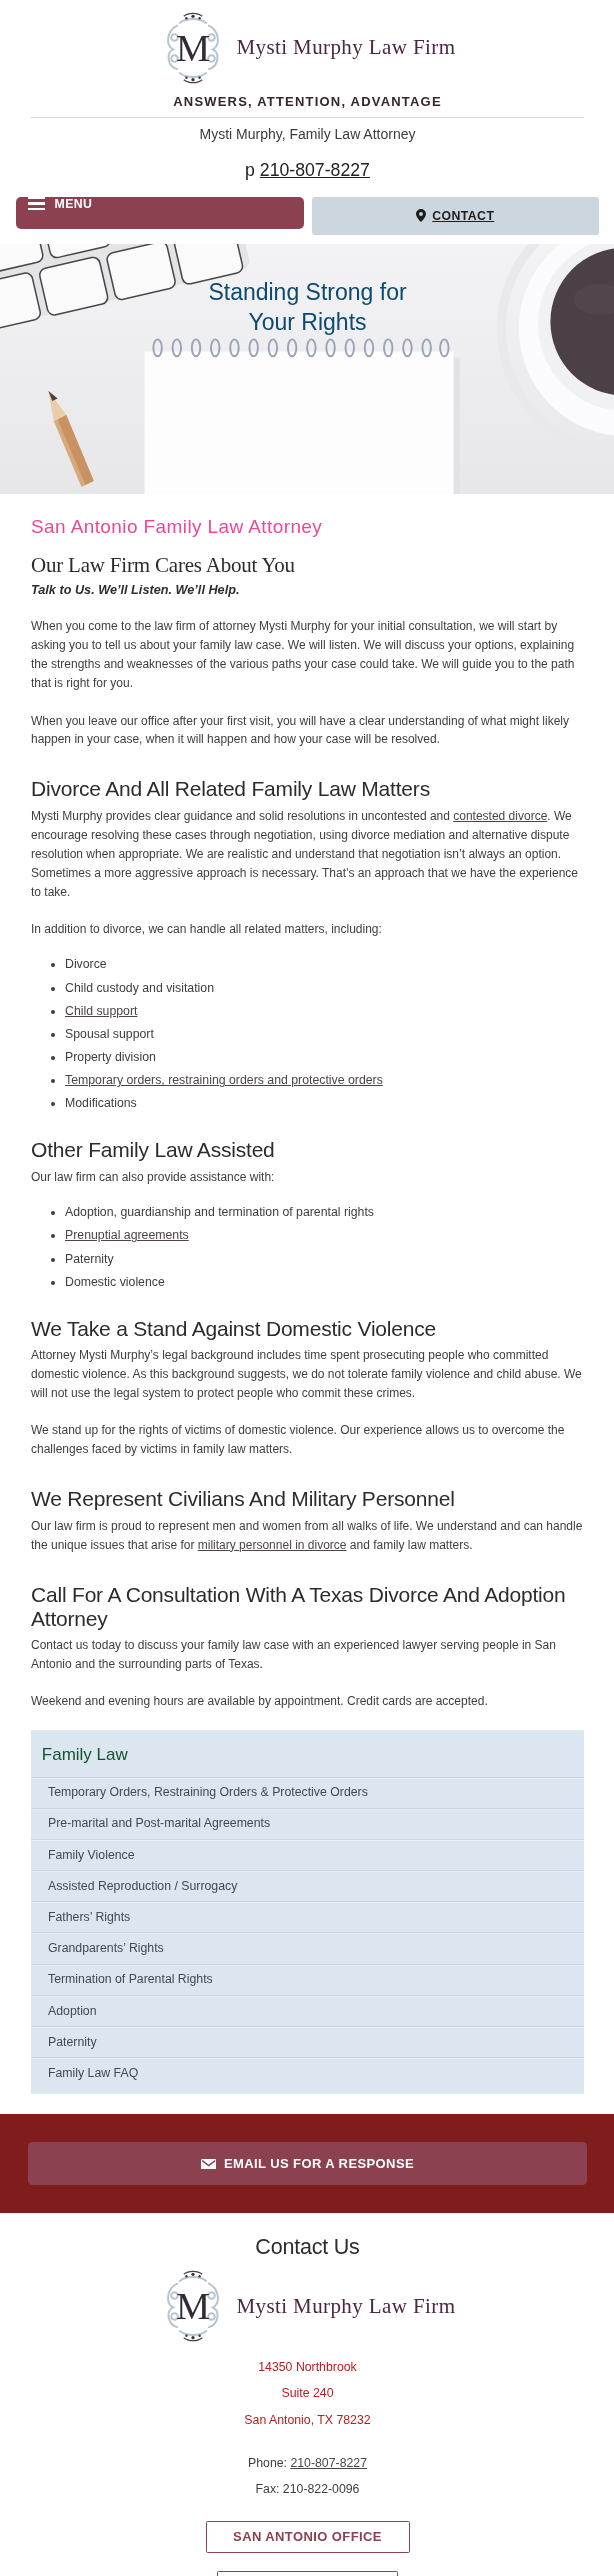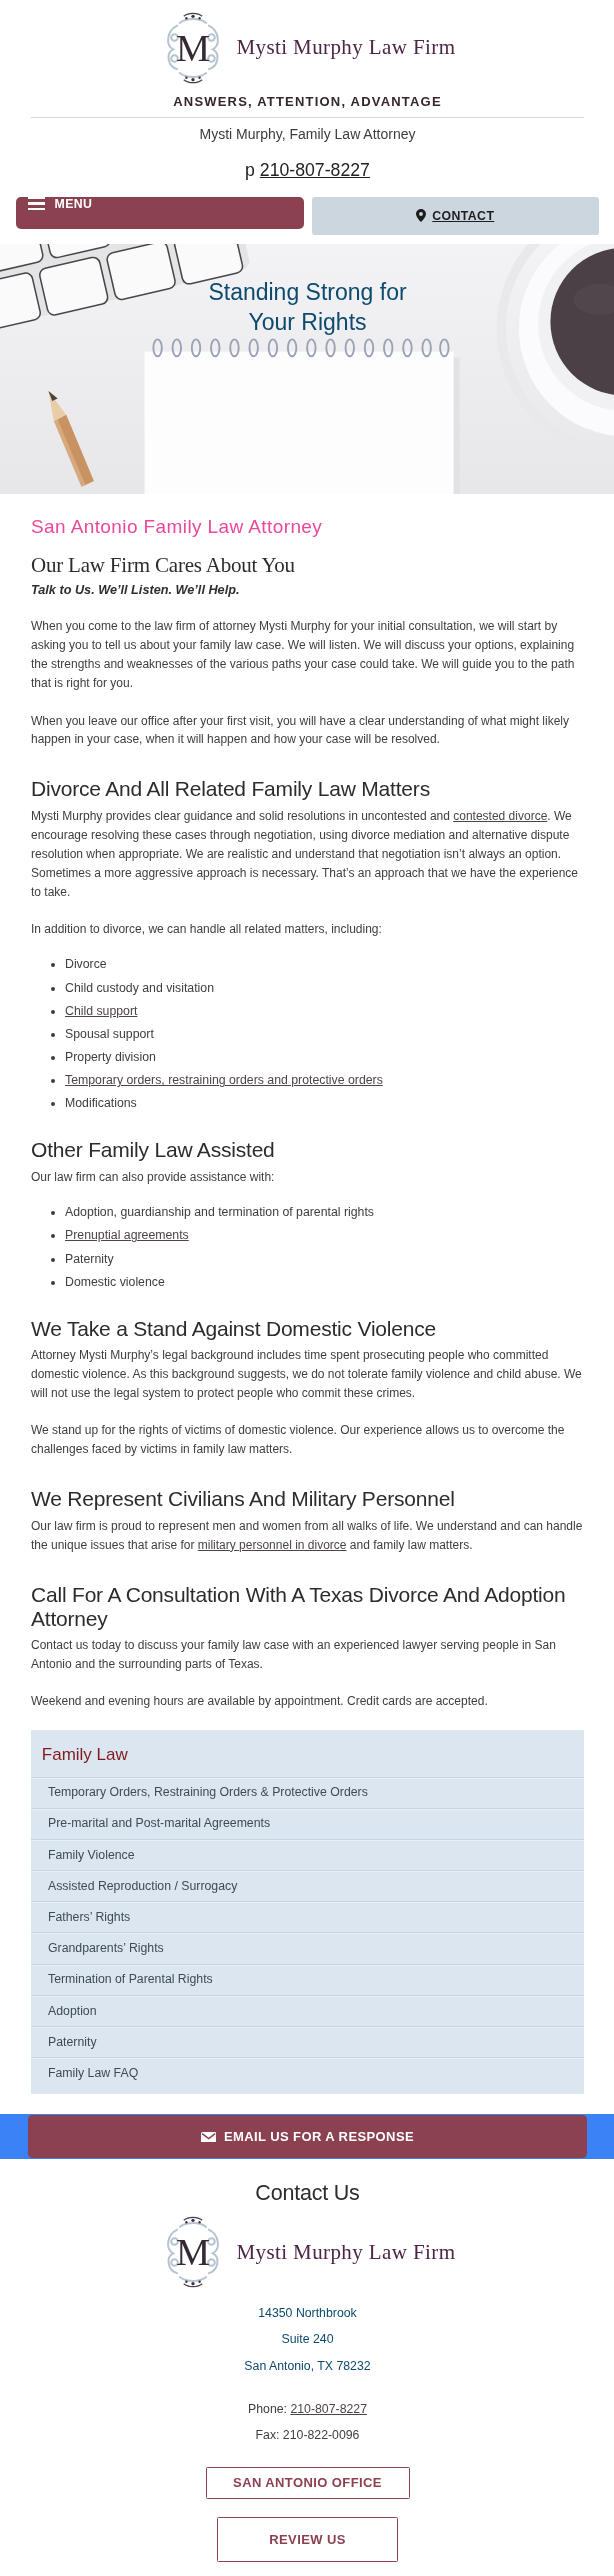--- a/index.html
+++ b/index.html
@@ -33,32 +33,32 @@
   h2.first{margin-top:3.1px;font-family:Liberation Serif, serif;}
   .sub-tagline{font-style:italic;font-weight:bold;font-size:12.7px;color:#2e2e2e;margin:0 0 20px;}
   main p{font-size:12px;line-height:1.58;margin:0 0 18.4px;color:#3e3e3e;}
   .inline-link{text-decoration:underline;color:#4e4448;cursor:pointer;}
   main ul{margin:4.6px 0 26px;padding-left:34px;list-style:disc;}
   main li{font-size:12.3px;margin-bottom:9.2px;color:#3e3e3e;}
   main li .li-link{text-decoration:underline;color:#4e4448;cursor:pointer;}
 
   
   .family-panel{background:#dce6f1;margin-top:7.7px;padding:15.4px 0 6.1px;}
-  .family-title{font-size:17px;font-weight:400;color:#7f1d1d;padding:0 0 11.5px 10.8px;margin:0;}
+  .family-title{font-size:17px;font-weight:400;color:#14532d;padding:0 0 11.5px 10.8px;margin:0;}
   .family-item{font-size:12.3px;color:#3e4a55;padding:7.7px 10.8px 8.5px 17px;border-top:0.8px solid #c6d3e2;box-shadow:inset 0 0.8px 0 rgba(255,255,255,.5);cursor:pointer;}
 
   
-  .email-band{background:#3b82f6;margin-top:20px;padding:1px 28px;}
+  .email-band{background:#7f1d1d;margin-top:20px;padding:28px 28px;}
   .email-btn{width:100%;height:43px;background:#8c4150;color:#fff;border:none;border-radius:4.6px;font-size:13px;font-weight:bold;letter-spacing:0.4px;display:flex;align-items:center;justify-content:center;gap:7.7px;cursor:pointer;font-family:inherit;}
 
   
   .contact-section{text-align:center;padding-top:21.5px;}
   .contact-h2{font-size:21.5px;font-weight:400;color:#2c2c2c;margin:0 0 9.2px;}
   .contact-section .logo-row{margin-bottom:4.6px;}
-  .addr-line{font-size:12.3px;color:#0c4a6e;margin-top:12.3px;}
+  .addr-line{font-size:12.3px;color:#b91c1c;margin-top:12.3px;}
   .addr-block{margin-top:17px;}
   .contact-phone{margin-top:29px;font-size:12.3px;color:#3e3e3e;}
   .contact-phone a{color:#4e4448;text-decoration:underline;cursor:pointer;}
   .contact-fax{margin-top:12.3px;font-size:12.3px;color:#3e3e3e;}
   .outline-btn{display:block;margin:0 auto;background:#fff;border:1.5px solid #8c4150;color:#8c4150;font-weight:bold;font-size:13px;letter-spacing:0.4px;border-radius:1.5px;cursor:pointer;font-family:inherit;}
   .office-btn{margin-top:24.6px;width:204px;height:32px;}
   .review-btn{margin-top:18.4px;width:181px;height:45px;}
 </style>
 </head>
 <body>

